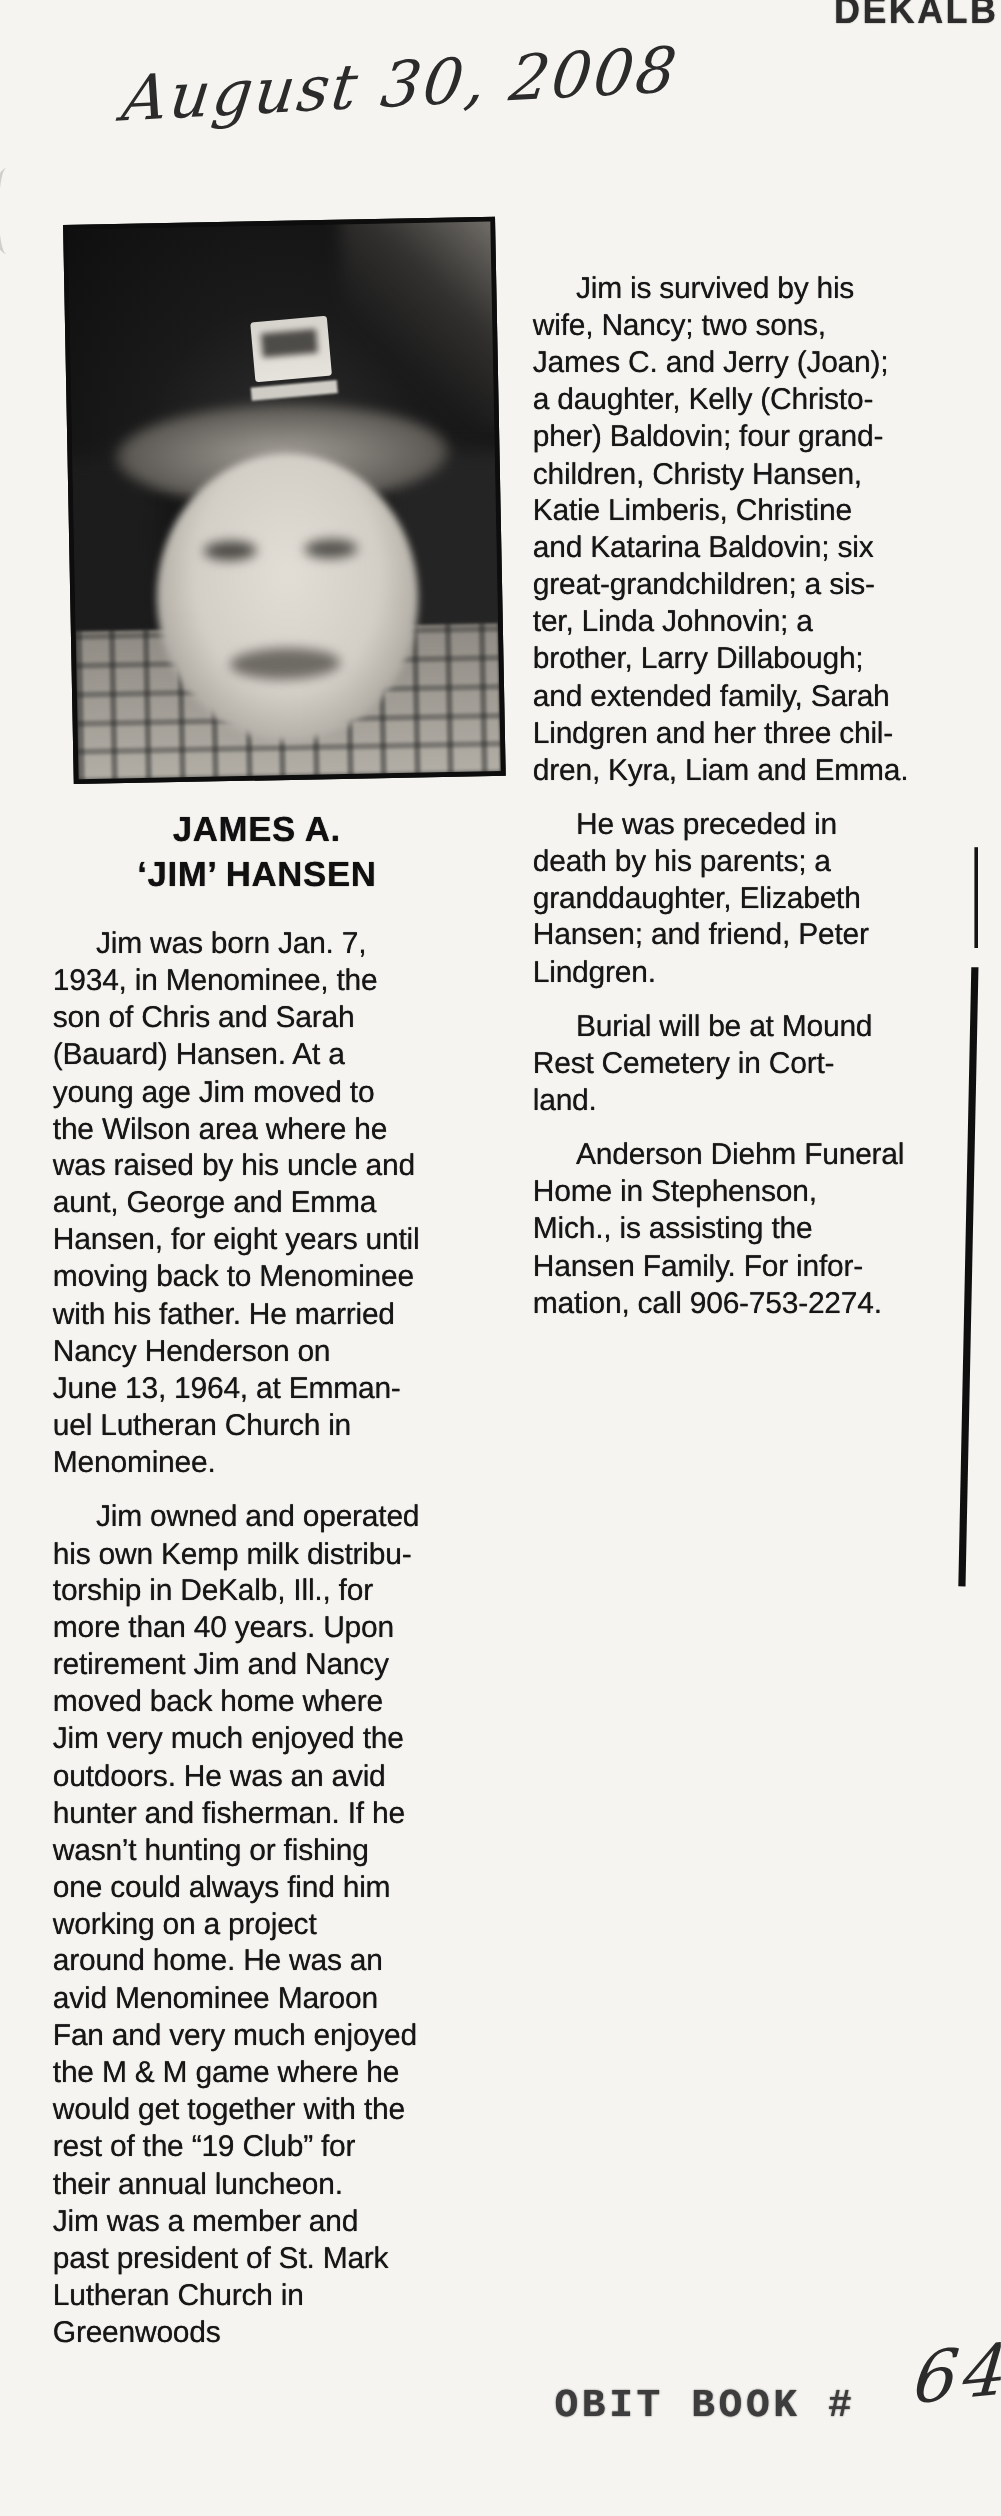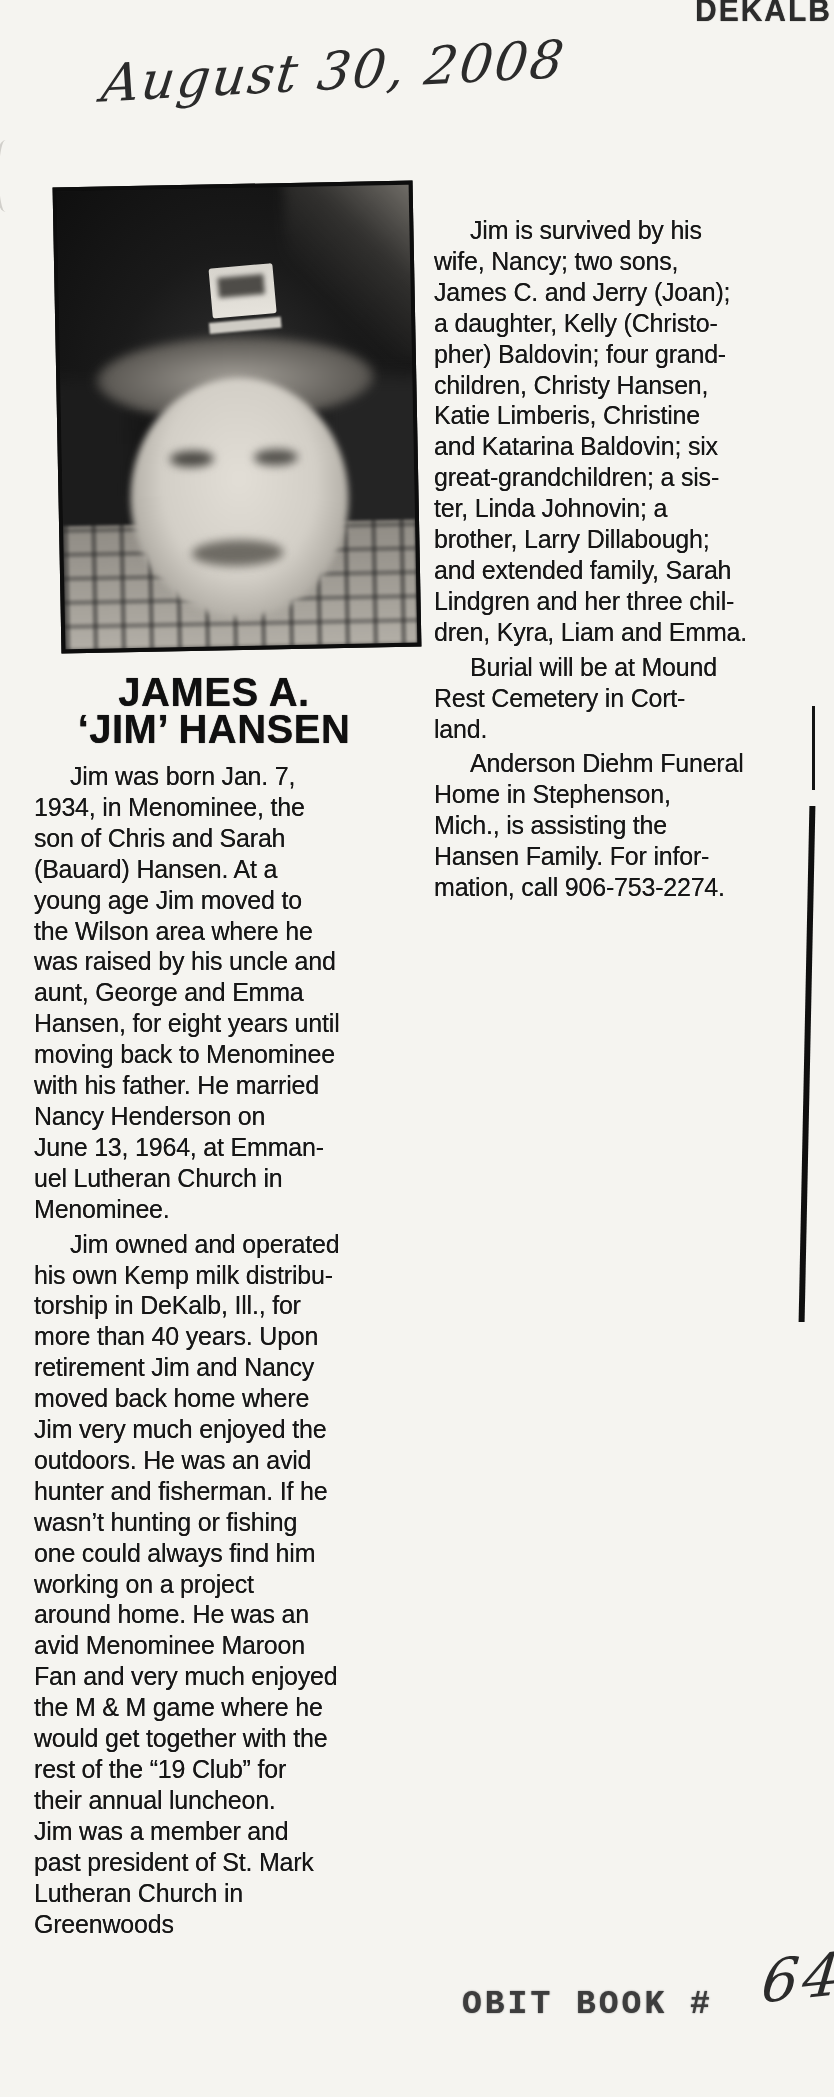--- a/index.html
+++ b/index.html
@@ -108,36 +108,36 @@
   }
   .ph-eye-l { top:262px; left:108px; width:44px; height:16px; border-radius:50%; background:#4b4944; filter:blur(5px); }
   .ph-eye-r { top:262px; left:192px; width:44px; height:16px; border-radius:50%; background:#54524d; filter:blur(5px); }
   .ph-mouth { top:352px; left:128px; width:92px; height:26px; border-radius:50%; background:#6e6b64; filter:blur(5px); }
 
   
   .headline {
     left:40px; top:674px; width:348px;
     text-align:center;
     font-weight:bold;
-    font-size:40px; line-height:37px;
+    font-size:29px; line-height:37px;
     letter-spacing:0.5px;
     color:#101010;
     text-shadow:0 0 0.8px #222;
   }
 
   
   .col {
     font-size:25px;
     line-height:30.9px;
     letter-spacing:-0.2px;
     color:#161616;
     text-shadow:0 0 0.6px #3a3a3a;
   }
   .col p {
-    margin:4px;
+    margin:14px;
     text-indent:36px;
     white-space:pre-line;
   }
   .col-left  { left:30px;  top:757px; width:372px; }
   .col-right { left:430px; top:211px; width:400px; }
 
   
   .vline-short { left:812px; top:706px; width:3px; height:84px; background:#141414; }
   .vline-long  { left:804px; top:806px; width:6px; height:516px; background:#0f0f0f; transform:rotate(1.2deg); }
   .edge-arc {
@@ -225,20 +225,25 @@
 pher) Baldovin; four grand-
 children, Christy Hansen,
 Katie Limberis, Christine
 and Katarina Baldovin; six
 great-grandchildren; a sis-
 ter, Linda Johnovin; a
 brother, Larry Dillabough;
 and extended family, Sarah
 Lindgren and her three chil-
 dren, Kyra, Liam and Emma.</p>
+  <p>He was preceded in
+death by his parents; a
+granddaughter, Elizabeth
+Hansen; and friend, Peter
+Lindgren.</p>
   <p>Burial will be at Mound
 Rest Cemetery in Cort-
 land.</p>
   <p>Anderson Diehm Funeral
 Home in Stephenson,
 Mich., is assisting the
 Hansen Family. For infor-
 mation, call 906-753-2274.</p>
 </div>
 

